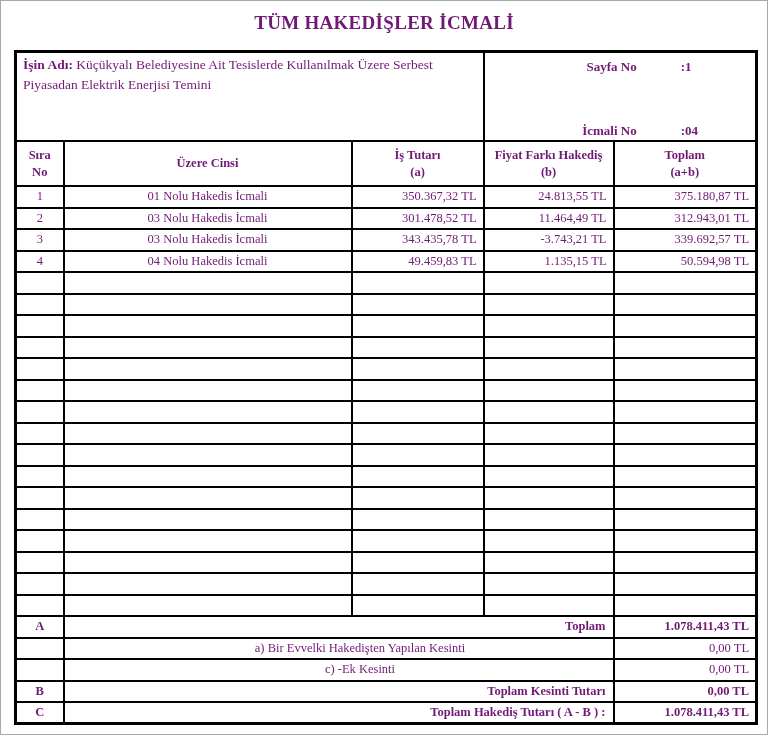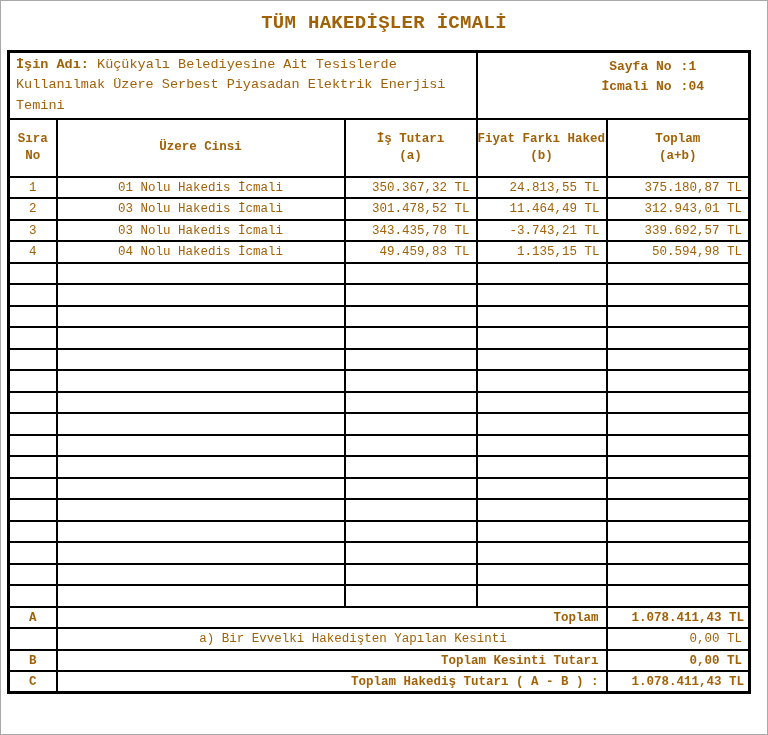--- a/index.html
+++ b/index.html
@@ -1,44 +1,44 @@
 <!DOCTYPE html>
 <html><head>
 <meta charset="utf-8">
 <style>
   html,body{margin:0;padding:0;background:#e8e8e8;}
   #page{
     width:766px;height:733px;position:relative;margin:0;
     background:#ffffff;border:1px solid #a8a8a8;
-    font-family:Liberation Mono, monospace;color:#a16207;
+    font-family:Liberation Serif, serif;color:#701a75;
   }
   .title{
     position:absolute;top:11px;left:0;width:100%;margin:0;
     text-align:center;font-size:19px;font-weight:bold;letter-spacing:.3px;
   }
   table.main{
-    position:absolute;left:6px;top:49px;width:741px;
+    position:absolute;left:13px;top:49px;width:741px;
     table-layout:fixed;border-collapse:collapse;border:3px solid #000;
   }
   td,th{
     border:2px solid #000;padding:0;font-size:12.5px;
     overflow:hidden;white-space:nowrap;vertical-align:middle;
   }
   th{font-weight:bold;line-height:1.35;}
   .r-info{height:43px;}
-  .r-head{height:58px;}
+  .r-head{height:45px;}
   .r{height:21.5px;}
   .info-cell{
     white-space:normal;text-align:left;vertical-align:top;
     padding:2px 6px;font-size:13.5px;line-height:1.5;
   }
   .pageno-cell{vertical-align:top;padding-top:4px;}
   .pageno-grid{
     display:grid;grid-template-columns:auto auto;justify-content:end;
-    column-gap:9px;padding-right:44px;font-weight:bold;font-size:13px;line-height:1.5;
+    column-gap:9px;padding-right:57px;font-weight:bold;font-size:13px;line-height:1.5;gap:44px;
   }
   .pageno-grid .lbl{text-align:right;}
   .pageno-grid .val{text-align:left;}
   .c-center{text-align:center;}
   .c-num{text-align:right;padding-right:6px;padding-left:24px;}
   .b{font-weight:bold;}
   .sum-label-right{text-align:right;padding-right:7px;font-weight:bold;}
   .kesinti-title{text-align:left;padding-left:5px;}
   .kesinti-item{text-align:center;padding-left:43px;}
   .thin-top td{border-top-width:1px;}
@@ -244,20 +244,25 @@
         <td class="c-center b">A</td>
         <td class="sum-label-right" colspan="3">Toplam</td>
         <td class="c-num b">1.078.411,43 TL</td>
       </tr>
       <tr class="r thin-top">
         <td></td>
         <td class="kesinti-item" colspan="3">a) Bir Evvelki Hakedişten Yapılan Kesinti</td>
         <td class="c-num">0,00 TL</td>
       </tr>
       <tr class="r">
+        <td></td>
+        <td class="kesinti-item" colspan="3">c) -Ek Kesinti</td>
+        <td class="c-num">0,00 TL</td>
+      </tr>
+      <tr class="r">
         <td class="c-center b">B</td>
         <td class="sum-label-right" colspan="3">Toplam Kesinti Tutarı</td>
         <td class="c-num b">0,00 TL</td>
       </tr>
       <tr class="r">
         <td class="c-center b">C</td>
         <td class="sum-label-right" colspan="3">Toplam Hakediş Tutarı ( A - B ) :</td>
         <td class="c-num b">1.078.411,43 TL</td>
       </tr>
     </tbody>

